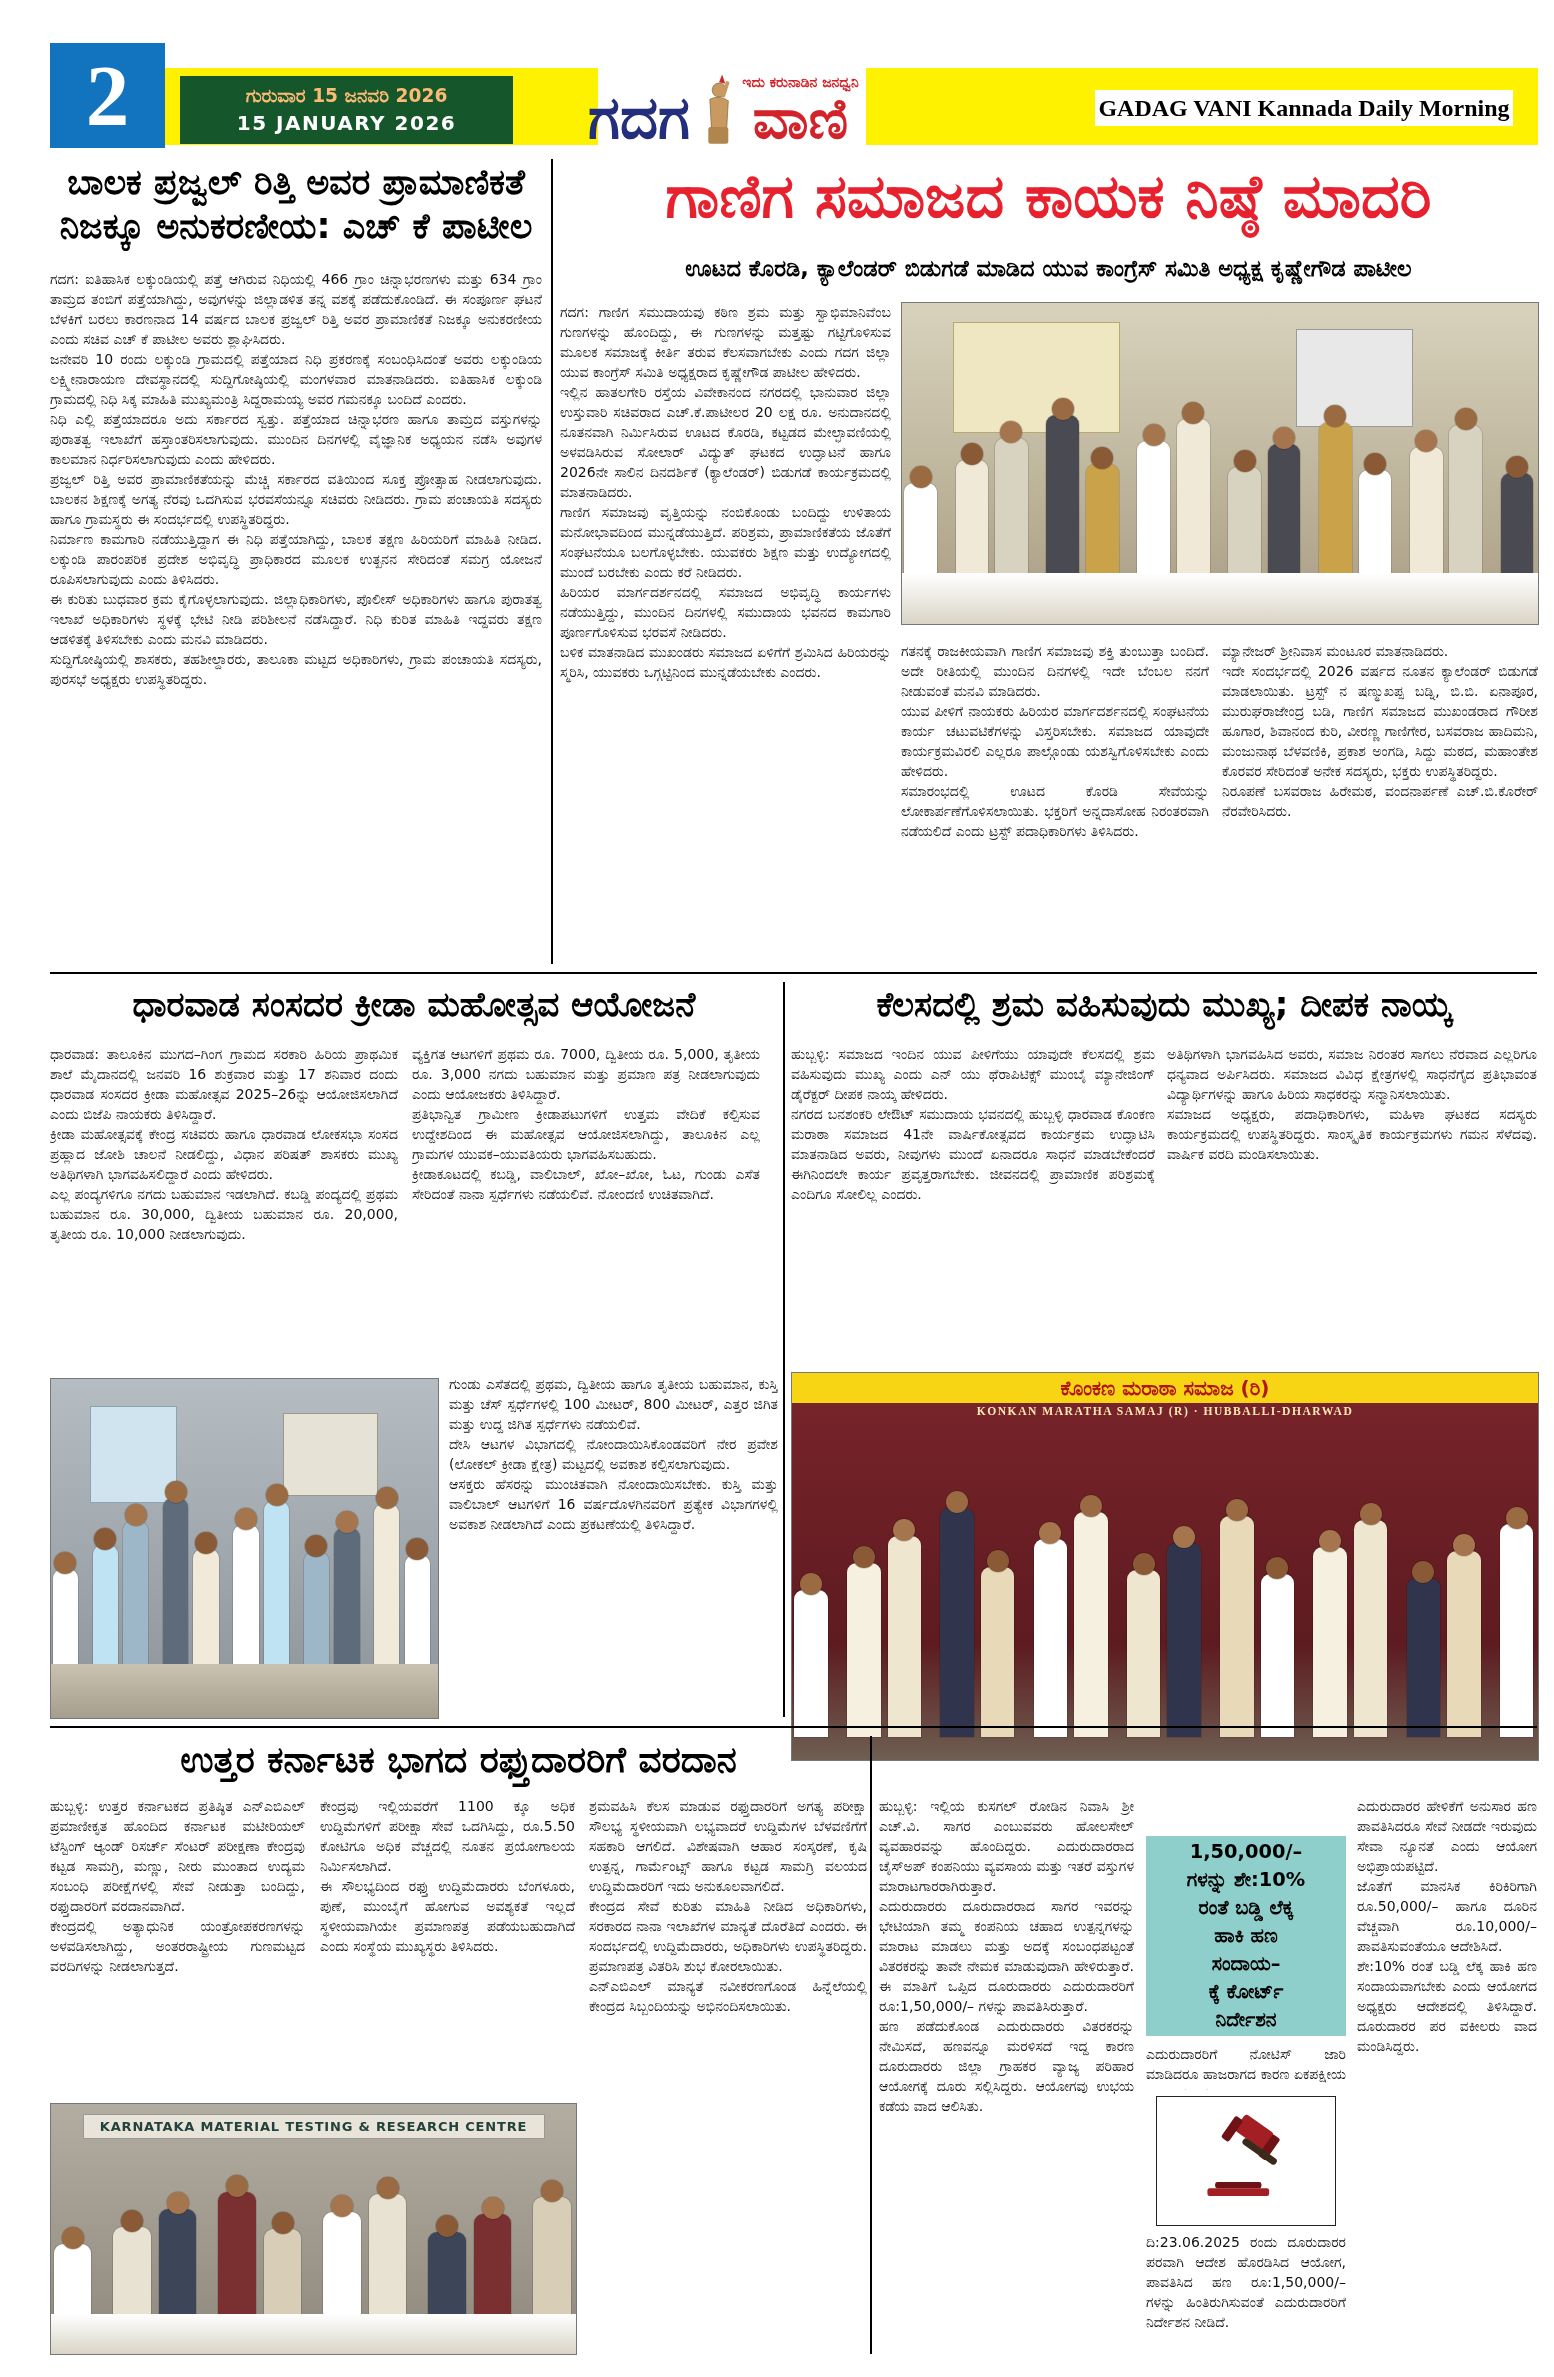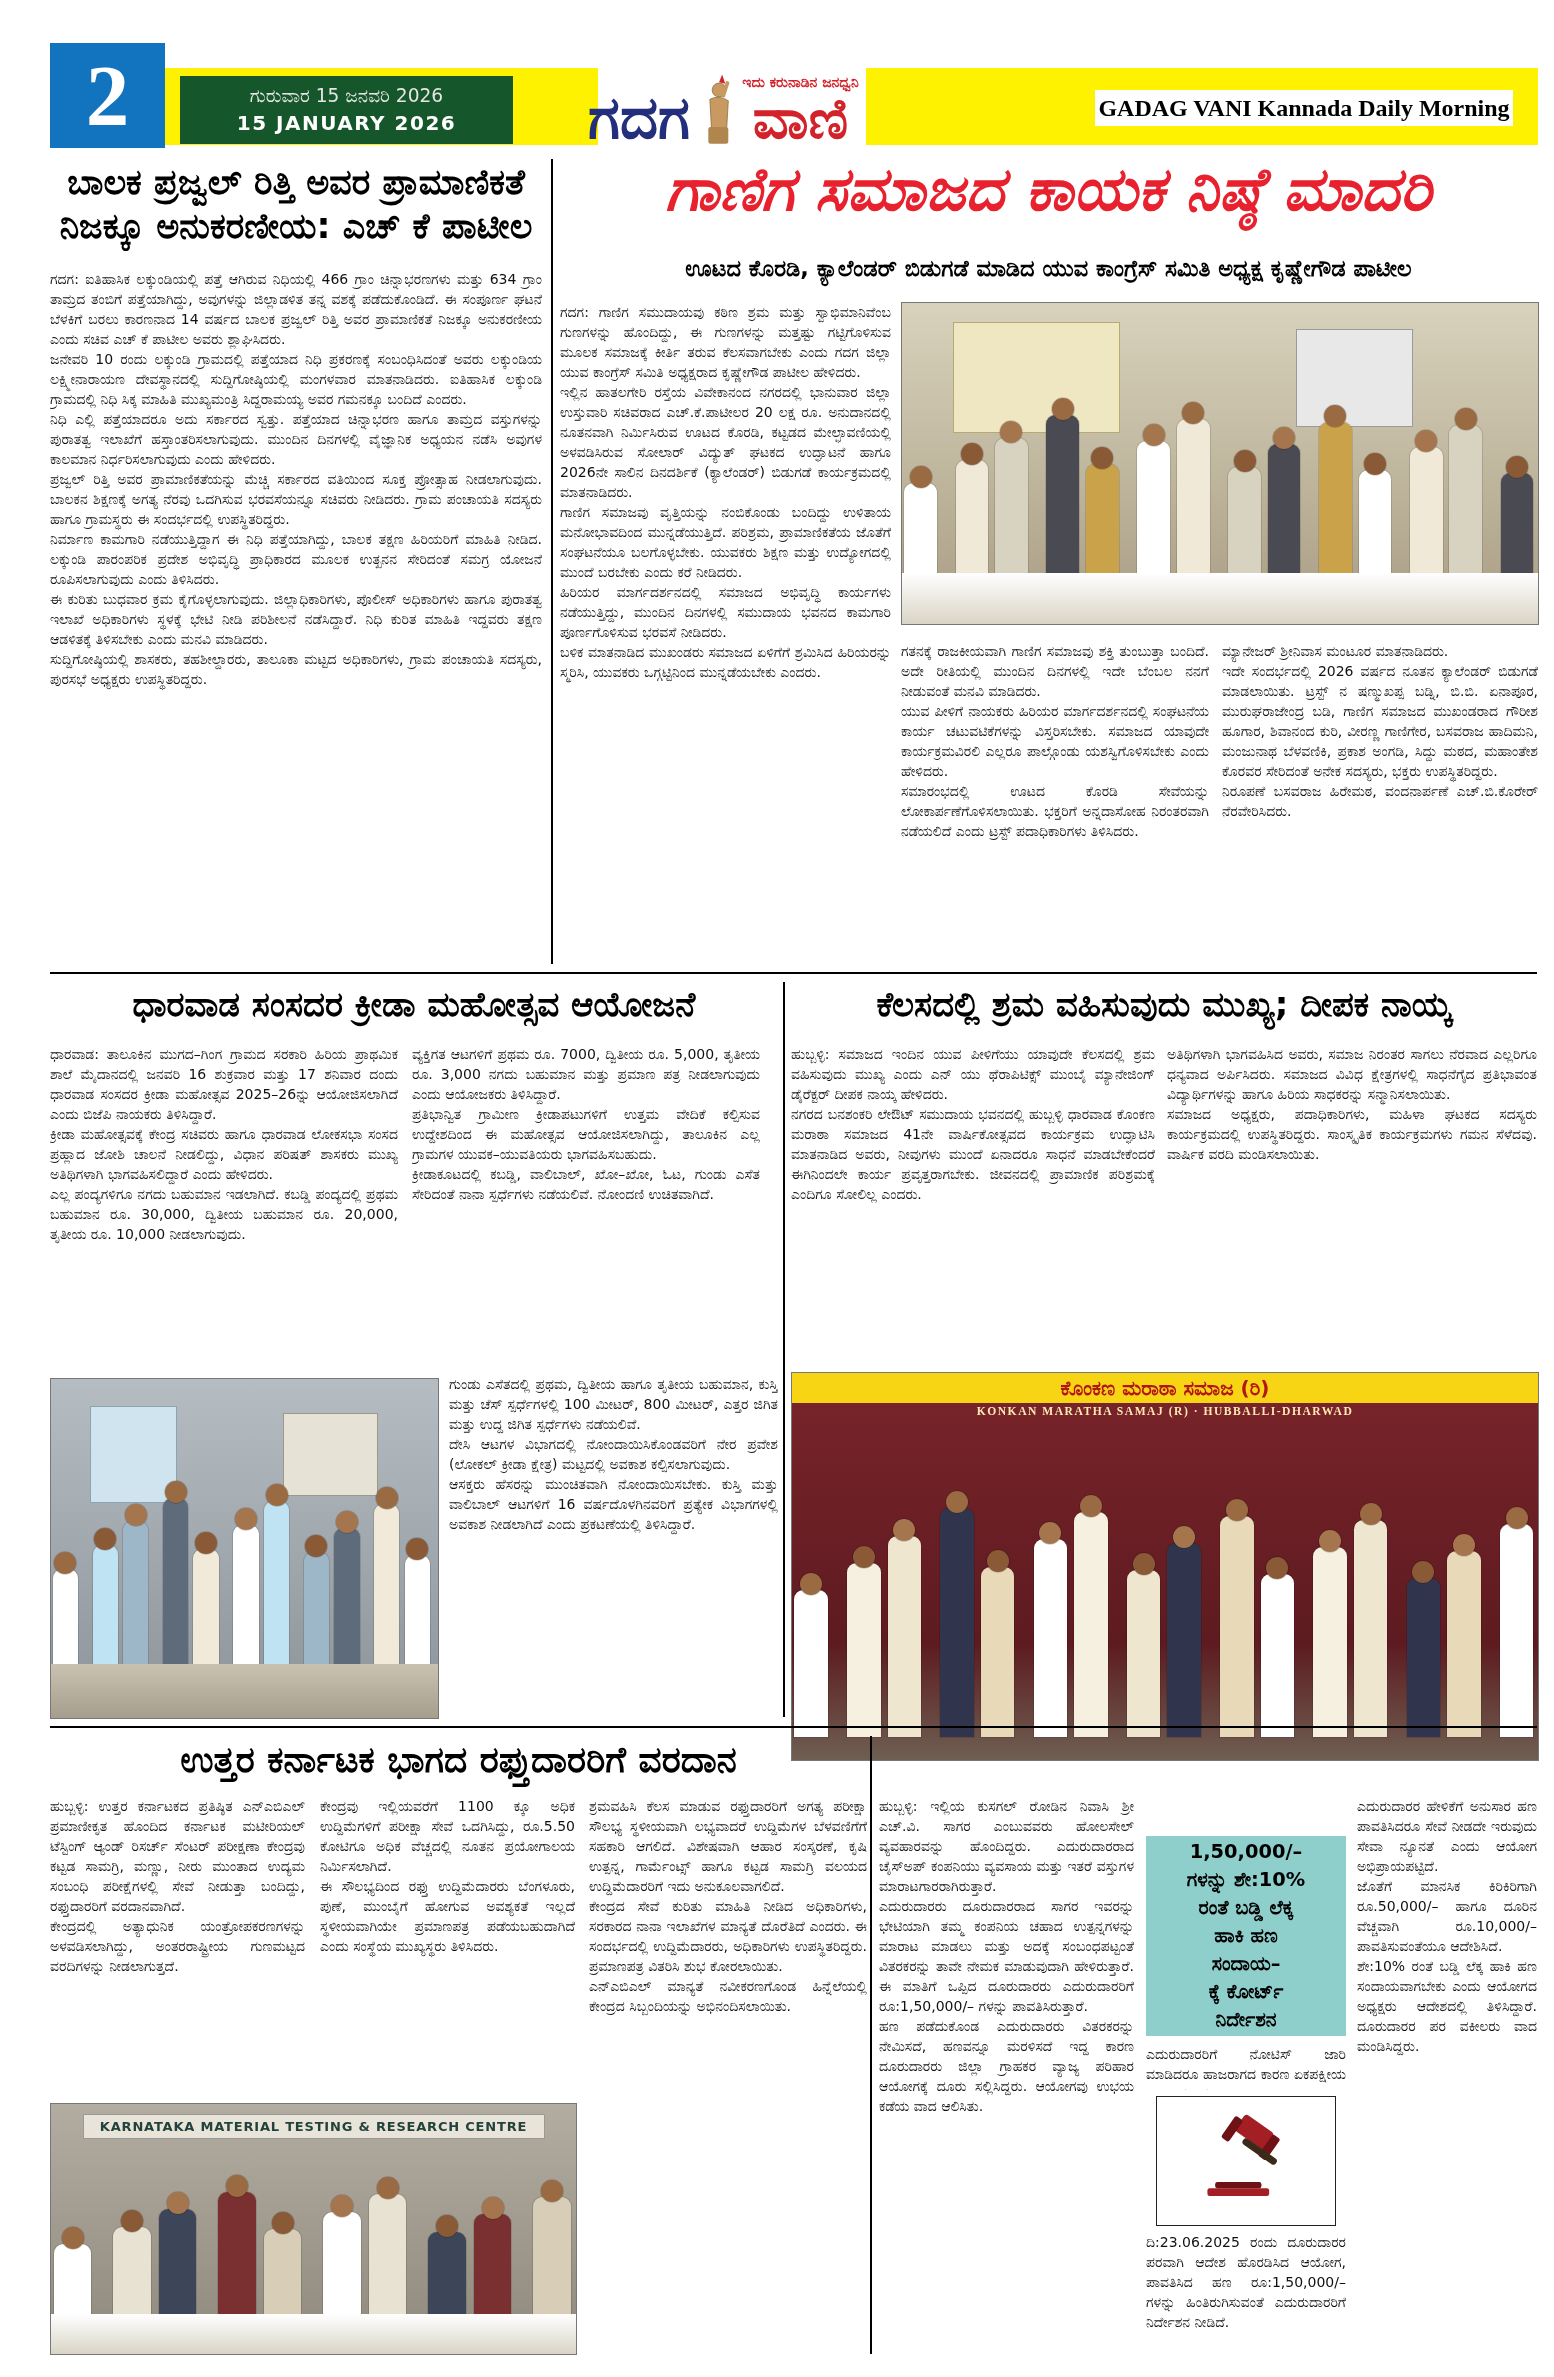--- a/index.html
+++ b/index.html
@@ -4,21 +4,21 @@
 <style>
   html,body{margin:0;padding:0;background:#e9e9e9;}
   .page{position:relative;width:1555px;height:2377px;background:#ffffff;
         font-family:"DejaVu Sans","Liberation Sans",sans-serif;color:#111;overflow:hidden;}
   .abs{position:absolute;}
   
   .pageno{background:#1273be;color:#fff;display:flex;align-items:center;justify-content:center;
           font-family:"Liberation Serif",serif;font-weight:bold;font-size:87px;}
   .band{background:#fff200;}
   .datebox{background:#15572b;display:flex;flex-direction:column;align-items:center;justify-content:center;gap:4.6px;}
-  .date-kn{color:#e5e5e5;font-weight:normal;font-size:18.6px;}
+  .date-kn{color:#fdba74;font-weight:bold;font-size:18.6px;}
   .date-en{color:#ffffff;font-weight:bold;font-size:20px;letter-spacing:1.5px;}
   .logo-kn1{color:#232e7d;font-weight:bold;font-size:59px;line-height:1;}
   .logo-kn2{color:#d3232a;font-weight:bold;font-size:56px;line-height:1;}
   .tagline{color:#d3232a;font-weight:bold;font-size:14px;white-space:nowrap;text-align:right;}
   .ebanner{background:#ffffff;display:flex;align-items:center;justify-content:center;
            font-family:"Liberation Serif",serif;font-weight:bold;font-size:24px;color:#000;}
   
   .hl{font-weight:bold;color:#000;text-align:center;line-height:1.25;}
   .hl-red{color:#e8212e;font-weight:bold;text-align:center;line-height:1.05;}
   .subhead{font-weight:bold;text-align:center;color:#000;}
@@ -83,21 +83,21 @@
   <div class="abs bt" style="left:50px;top:269px;width:492px;height:694px;">ಗದಗ: ಐತಿಹಾಸಿಕ ಲಕ್ಕುಂಡಿಯಲ್ಲಿ ಪತ್ತೆ ಆಗಿರುವ ನಿಧಿಯಲ್ಲಿ 466 ಗ್ರಾಂ ಚಿನ್ನಾಭರಣಗಳು ಮತ್ತು 634 ಗ್ರಾಂ ತಾಮ್ರದ ತಂಬಿಗೆ ಪತ್ತೆಯಾಗಿದ್ದು, ಅವುಗಳನ್ನು ಜಿಲ್ಲಾಡಳಿತ ತನ್ನ ವಶಕ್ಕೆ ಪಡೆದುಕೊಂಡಿದೆ. ಈ ಸಂಪೂರ್ಣ ಘಟನೆ ಬೆಳಕಿಗೆ ಬರಲು ಕಾರಣನಾದ 14 ವರ್ಷದ ಬಾಲಕ ಪ್ರಜ್ವಲ್ ರಿತ್ತಿ ಅವರ ಪ್ರಾಮಾಣಿಕತೆ ನಿಜಕ್ಕೂ ಅನುಕರಣೀಯ ಎಂದು ಸಚಿವ ಎಚ್ ಕೆ ಪಾಟೀಲ ಅವರು ಶ್ಲಾಘಿಸಿದರು.
 ಜನೇವರಿ 10 ರಂದು ಲಕ್ಕುಂಡಿ ಗ್ರಾಮದಲ್ಲಿ ಪತ್ತೆಯಾದ ನಿಧಿ ಪ್ರಕರಣಕ್ಕೆ ಸಂಬಂಧಿಸಿದಂತೆ ಅವರು ಲಕ್ಕುಂಡಿಯ ಲಕ್ಷ್ಮೀನಾರಾಯಣ ದೇವಸ್ಥಾನದಲ್ಲಿ ಸುದ್ದಿಗೋಷ್ಠಿಯಲ್ಲಿ ಮಂಗಳವಾರ ಮಾತನಾಡಿದರು. ಐತಿಹಾಸಿಕ ಲಕ್ಕುಂಡಿ ಗ್ರಾಮದಲ್ಲಿ ನಿಧಿ ಸಿಕ್ಕ ಮಾಹಿತಿ ಮುಖ್ಯಮಂತ್ರಿ ಸಿದ್ದರಾಮಯ್ಯ ಅವರ ಗಮನಕ್ಕೂ ಬಂದಿದೆ ಎಂದರು.
 ನಿಧಿ ಎಲ್ಲಿ ಪತ್ತೆಯಾದರೂ ಅದು ಸರ್ಕಾರದ ಸ್ವತ್ತು. ಪತ್ತೆಯಾದ ಚಿನ್ನಾಭರಣ ಹಾಗೂ ತಾಮ್ರದ ವಸ್ತುಗಳನ್ನು ಪುರಾತತ್ವ ಇಲಾಖೆಗೆ ಹಸ್ತಾಂತರಿಸಲಾಗುವುದು. ಮುಂದಿನ ದಿನಗಳಲ್ಲಿ ವೈಜ್ಞಾನಿಕ ಅಧ್ಯಯನ ನಡೆಸಿ ಅವುಗಳ ಕಾಲಮಾನ ನಿರ್ಧರಿಸಲಾಗುವುದು ಎಂದು ಹೇಳಿದರು.
 ಪ್ರಜ್ವಲ್ ರಿತ್ತಿ ಅವರ ಪ್ರಾಮಾಣಿಕತೆಯನ್ನು ಮೆಚ್ಚಿ ಸರ್ಕಾರದ ವತಿಯಿಂದ ಸೂಕ್ತ ಪ್ರೋತ್ಸಾಹ ನೀಡಲಾಗುವುದು. ಬಾಲಕನ ಶಿಕ್ಷಣಕ್ಕೆ ಅಗತ್ಯ ನೆರವು ಒದಗಿಸುವ ಭರವಸೆಯನ್ನೂ ಸಚಿವರು ನೀಡಿದರು. ಗ್ರಾಮ ಪಂಚಾಯತಿ ಸದಸ್ಯರು ಹಾಗೂ ಗ್ರಾಮಸ್ಥರು ಈ ಸಂದರ್ಭದಲ್ಲಿ ಉಪಸ್ಥಿತರಿದ್ದರು.
 ನಿರ್ಮಾಣ ಕಾಮಗಾರಿ ನಡೆಯುತ್ತಿದ್ದಾಗ ಈ ನಿಧಿ ಪತ್ತೆಯಾಗಿದ್ದು, ಬಾಲಕ ತಕ್ಷಣ ಹಿರಿಯರಿಗೆ ಮಾಹಿತಿ ನೀಡಿದ. ಲಕ್ಕುಂಡಿ ಪಾರಂಪರಿಕ ಪ್ರದೇಶ ಅಭಿವೃದ್ಧಿ ಪ್ರಾಧಿಕಾರದ ಮೂಲಕ ಉತ್ಖನನ ಸೇರಿದಂತೆ ಸಮಗ್ರ ಯೋಜನೆ ರೂಪಿಸಲಾಗುವುದು ಎಂದು ತಿಳಿಸಿದರು.
 ಈ ಕುರಿತು ಬುಧವಾರ ಕ್ರಮ ಕೈಗೊಳ್ಳಲಾಗುವುದು. ಜಿಲ್ಲಾಧಿಕಾರಿಗಳು, ಪೊಲೀಸ್ ಅಧಿಕಾರಿಗಳು ಹಾಗೂ ಪುರಾತತ್ವ ಇಲಾಖೆ ಅಧಿಕಾರಿಗಳು ಸ್ಥಳಕ್ಕೆ ಭೇಟಿ ನೀಡಿ ಪರಿಶೀಲನೆ ನಡೆಸಿದ್ದಾರೆ. ನಿಧಿ ಕುರಿತ ಮಾಹಿತಿ ಇದ್ದವರು ತಕ್ಷಣ ಆಡಳಿತಕ್ಕೆ ತಿಳಿಸಬೇಕು ಎಂದು ಮನವಿ ಮಾಡಿದರು.
 ಸುದ್ದಿಗೋಷ್ಠಿಯಲ್ಲಿ ಶಾಸಕರು, ತಹಶೀಲ್ದಾರರು, ತಾಲೂಕಾ ಮಟ್ಟದ ಅಧಿಕಾರಿಗಳು, ಗ್ರಾಮ ಪಂಚಾಯತಿ ಸದಸ್ಯರು, ಪುರಸಭೆ ಅಧ್ಯಕ್ಷರು ಉಪಸ್ಥಿತರಿದ್ದರು.</div>
 
   <div class="abs rule-v" style="left:551px;top:159px;height:805px;"></div>
 
-  <div class="abs hl-red" style="left:560px;top:158px;width:977px;height:77px;font-size:60px;font-style:italic;">ಗಾಣಿಗ ಸಮಾಜದ ಕಾಯಕ ನಿಷ್ಠೆ ಮಾದರಿ</div>
+  <div class="abs hl-red" style="left:560px;top:165px;width:977px;height:77px;font-size:60px;">ಗಾಣಿಗ ಸಮಾಜದ ಕಾಯಕ ನಿಷ್ಠೆ ಮಾದರಿ</div>
   <div class="abs subhead" style="left:560px;top:255px;width:977px;height:34px;font-size:22.5px;">ಊಟದ ಕೊರಡಿ, ಕ್ಯಾಲೆಂಡರ್ ಬಿಡುಗಡೆ ಮಾಡಿದ ಯುವ ಕಾಂಗ್ರೆಸ್ ಸಮಿತಿ ಅಧ್ಯಕ್ಷ ಕೃಷ್ಣೇಗೌಡ ಪಾಟೀಲ</div>
 
   <div class="abs bt" style="left:560px;top:302px;width:331px;height:662px;">ಗದಗ: ಗಾಣಿಗ ಸಮುದಾಯವು ಕಠಿಣ ಶ್ರಮ ಮತ್ತು ಸ್ವಾಭಿಮಾನಿವೆಂಬ ಗುಣಗಳನ್ನು ಹೊಂದಿದ್ದು, ಈ ಗುಣಗಳನ್ನು ಮತ್ತಷ್ಟು ಗಟ್ಟಿಗೊಳಿಸುವ ಮೂಲಕ ಸಮಾಜಕ್ಕೆ ಕೀರ್ತಿ ತರುವ ಕೆಲಸವಾಗಬೇಕು ಎಂದು ಗದಗ ಜಿಲ್ಲಾ ಯುವ ಕಾಂಗ್ರೆಸ್ ಸಮಿತಿ ಅಧ್ಯಕ್ಷರಾದ ಕೃಷ್ಣೇಗೌಡ ಪಾಟೀಲ ಹೇಳಿದರು.
 ಇಲ್ಲಿನ ಹಾತಲಗೇರಿ ರಸ್ತೆಯ ವಿವೇಕಾನಂದ ನಗರದಲ್ಲಿ ಭಾನುವಾರ ಜಿಲ್ಲಾ ಉಸ್ತುವಾರಿ ಸಚಿವರಾದ ಎಚ್.ಕೆ.ಪಾಟೀಲರ 20 ಲಕ್ಷ ರೂ. ಅನುದಾನದಲ್ಲಿ ನೂತನವಾಗಿ ನಿರ್ಮಿಸಿರುವ ಊಟದ ಕೊರಡಿ, ಕಟ್ಟಡದ ಮೇಲ್ಛಾವಣಿಯಲ್ಲಿ ಅಳವಡಿಸಿರುವ ಸೋಲಾರ್ ವಿದ್ಯುತ್ ಘಟಕದ ಉದ್ಘಾಟನೆ ಹಾಗೂ 2026ನೇ ಸಾಲಿನ ದಿನದರ್ಶಿಕೆ (ಕ್ಯಾಲೆಂಡರ್) ಬಿಡುಗಡೆ ಕಾರ್ಯಕ್ರಮದಲ್ಲಿ ಮಾತನಾಡಿದರು.
 ಗಾಣಿಗ ಸಮಾಜವು ವೃತ್ತಿಯನ್ನು ನಂಬಿಕೊಂಡು ಬಂದಿದ್ದು ಉಳಿತಾಯ ಮನೋಭಾವದಿಂದ ಮುನ್ನಡೆಯುತ್ತಿದೆ. ಪರಿಶ್ರಮ, ಪ್ರಾಮಾಣಿಕತೆಯ ಜೊತೆಗೆ ಸಂಘಟನೆಯೂ ಬಲಗೊಳ್ಳಬೇಕು. ಯುವಕರು ಶಿಕ್ಷಣ ಮತ್ತು ಉದ್ಯೋಗದಲ್ಲಿ ಮುಂದೆ ಬರಬೇಕು ಎಂದು ಕರೆ ನೀಡಿದರು.
 ಹಿರಿಯರ ಮಾರ್ಗದರ್ಶನದಲ್ಲಿ ಸಮಾಜದ ಅಭಿವೃದ್ಧಿ ಕಾರ್ಯಗಳು ನಡೆಯುತ್ತಿದ್ದು, ಮುಂದಿನ ದಿನಗಳಲ್ಲಿ ಸಮುದಾಯ ಭವನದ ಕಾಮಗಾರಿ ಪೂರ್ಣಗೊಳಿಸುವ ಭರವಸೆ ನೀಡಿದರು.
 ಬಳಿಕ ಮಾತನಾಡಿದ ಮುಖಂಡರು ಸಮಾಜದ ಏಳಿಗೆಗೆ ಶ್ರಮಿಸಿದ ಹಿರಿಯರನ್ನು ಸ್ಮರಿಸಿ, ಯುವಕರು ಒಗ್ಗಟ್ಟಿನಿಂದ ಮುನ್ನಡೆಯಬೇಕು ಎಂದರು.</div>
 
   <div class="abs photo" style="left:901px;top:302px;width:636px;height:321px;background:linear-gradient(#d8d2bc,#a99d83);">
     <div class="abs" style="left:8%;top:6%;width:26%;height:34%;background:#efe6c2;border:0.8px solid #b7a96f;"></div>

